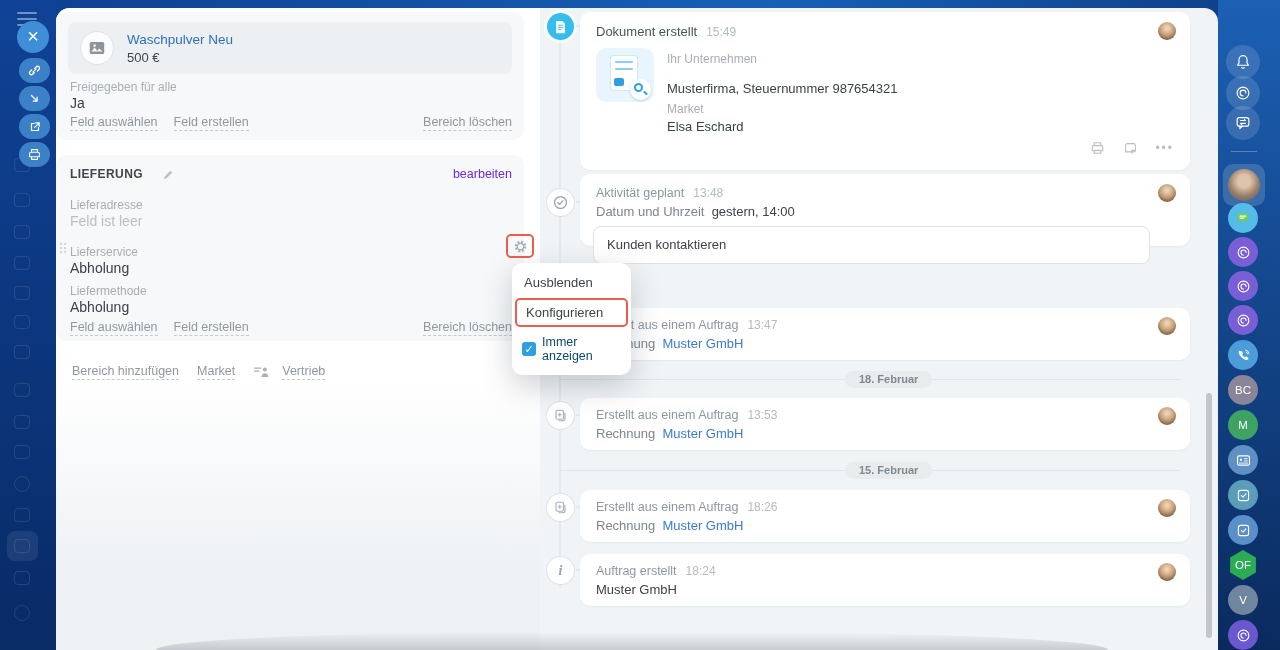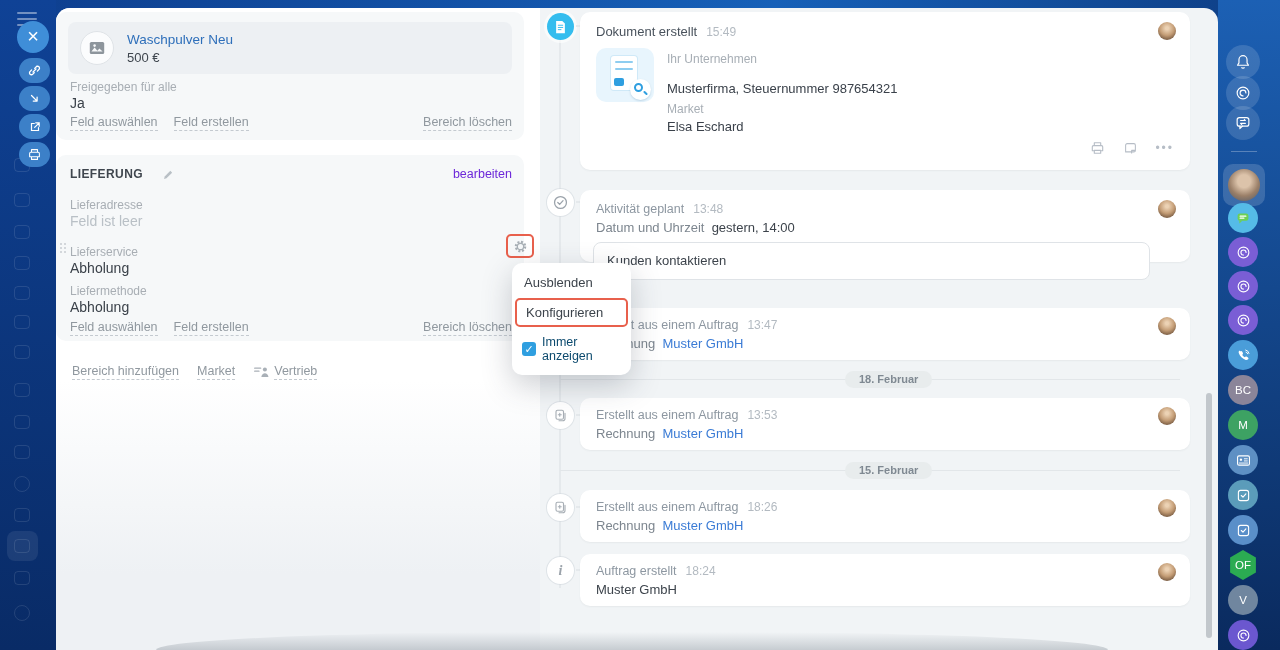--- a/index.html
+++ b/index.html
@@ -234,21 +234,21 @@
         <span class="dashed">Feld auswählen</span>
         <span class="dashed">Feld erstellen</span>
         <span class="spacer"></span>
         <span class="dashed">Bereich löschen</span>
       </div>
     </div>
 
     <div class="footerlinks">
       <span class="dashed">Bereich hinzufügen</span>
       <span class="dashed">Market</span>
-      <span style="display:flex;align-items:center;gap:4px">
+      <span style="display:flex;align-items:center;gap:12px">
         <svg width="17" height="14" viewBox="0 0 20 16">
           <path d="M2 3.5h7M2 7h5" stroke="#a9b0b7" stroke-width="1.6" stroke-linecap="round"></path>
           <circle cx="14" cy="5" r="2.4" fill="#a9b0b7"></circle>
           <path d="M9.8 14c.5-3 2.2-4.4 4.2-4.4s3.7 1.4 4.2 4.4z" fill="#a9b0b7"></path>
         </svg>
         <span class="dashed">Vertrieb</span>
       </span>
     </div>
   </div>
 
@@ -330,21 +330,21 @@
         </span>
         <span class="ic">
           <svg width="15" height="15" viewBox="0 0 20 20">
             <path d="M3.5 5.5a2 2 0 012-2h9a2 2 0 012 2v7a2 2 0 01-2 2h-3l-3 0h-5z M11.5 16.5v-4h5" fill="none" stroke="#b6bdc6" stroke-width="1.4" stroke-linejoin="round"></path>
           </svg>
         </span>
         <span class="dots">•••</span>
       </div>
     </div>
 
-    <div class="card" style="top:182px;height:72px">
+    <div class="card" style="top:166px;height:72px">
       <div class="crow" style="top:12px">
         <span class="ctitle gray">Aktivität geplant</span>
         <span class="ctime">13:48</span>
       </div>
       <div class="avatar"></div>
       <div class="line2" style="top:30px">
         <span>Datum und Uhrzeit</span>&nbsp;
         <span class="darkval">gestern, 14:00</span>
       </div>
       <div class="taskbox">Kunden kontaktieren</div>

